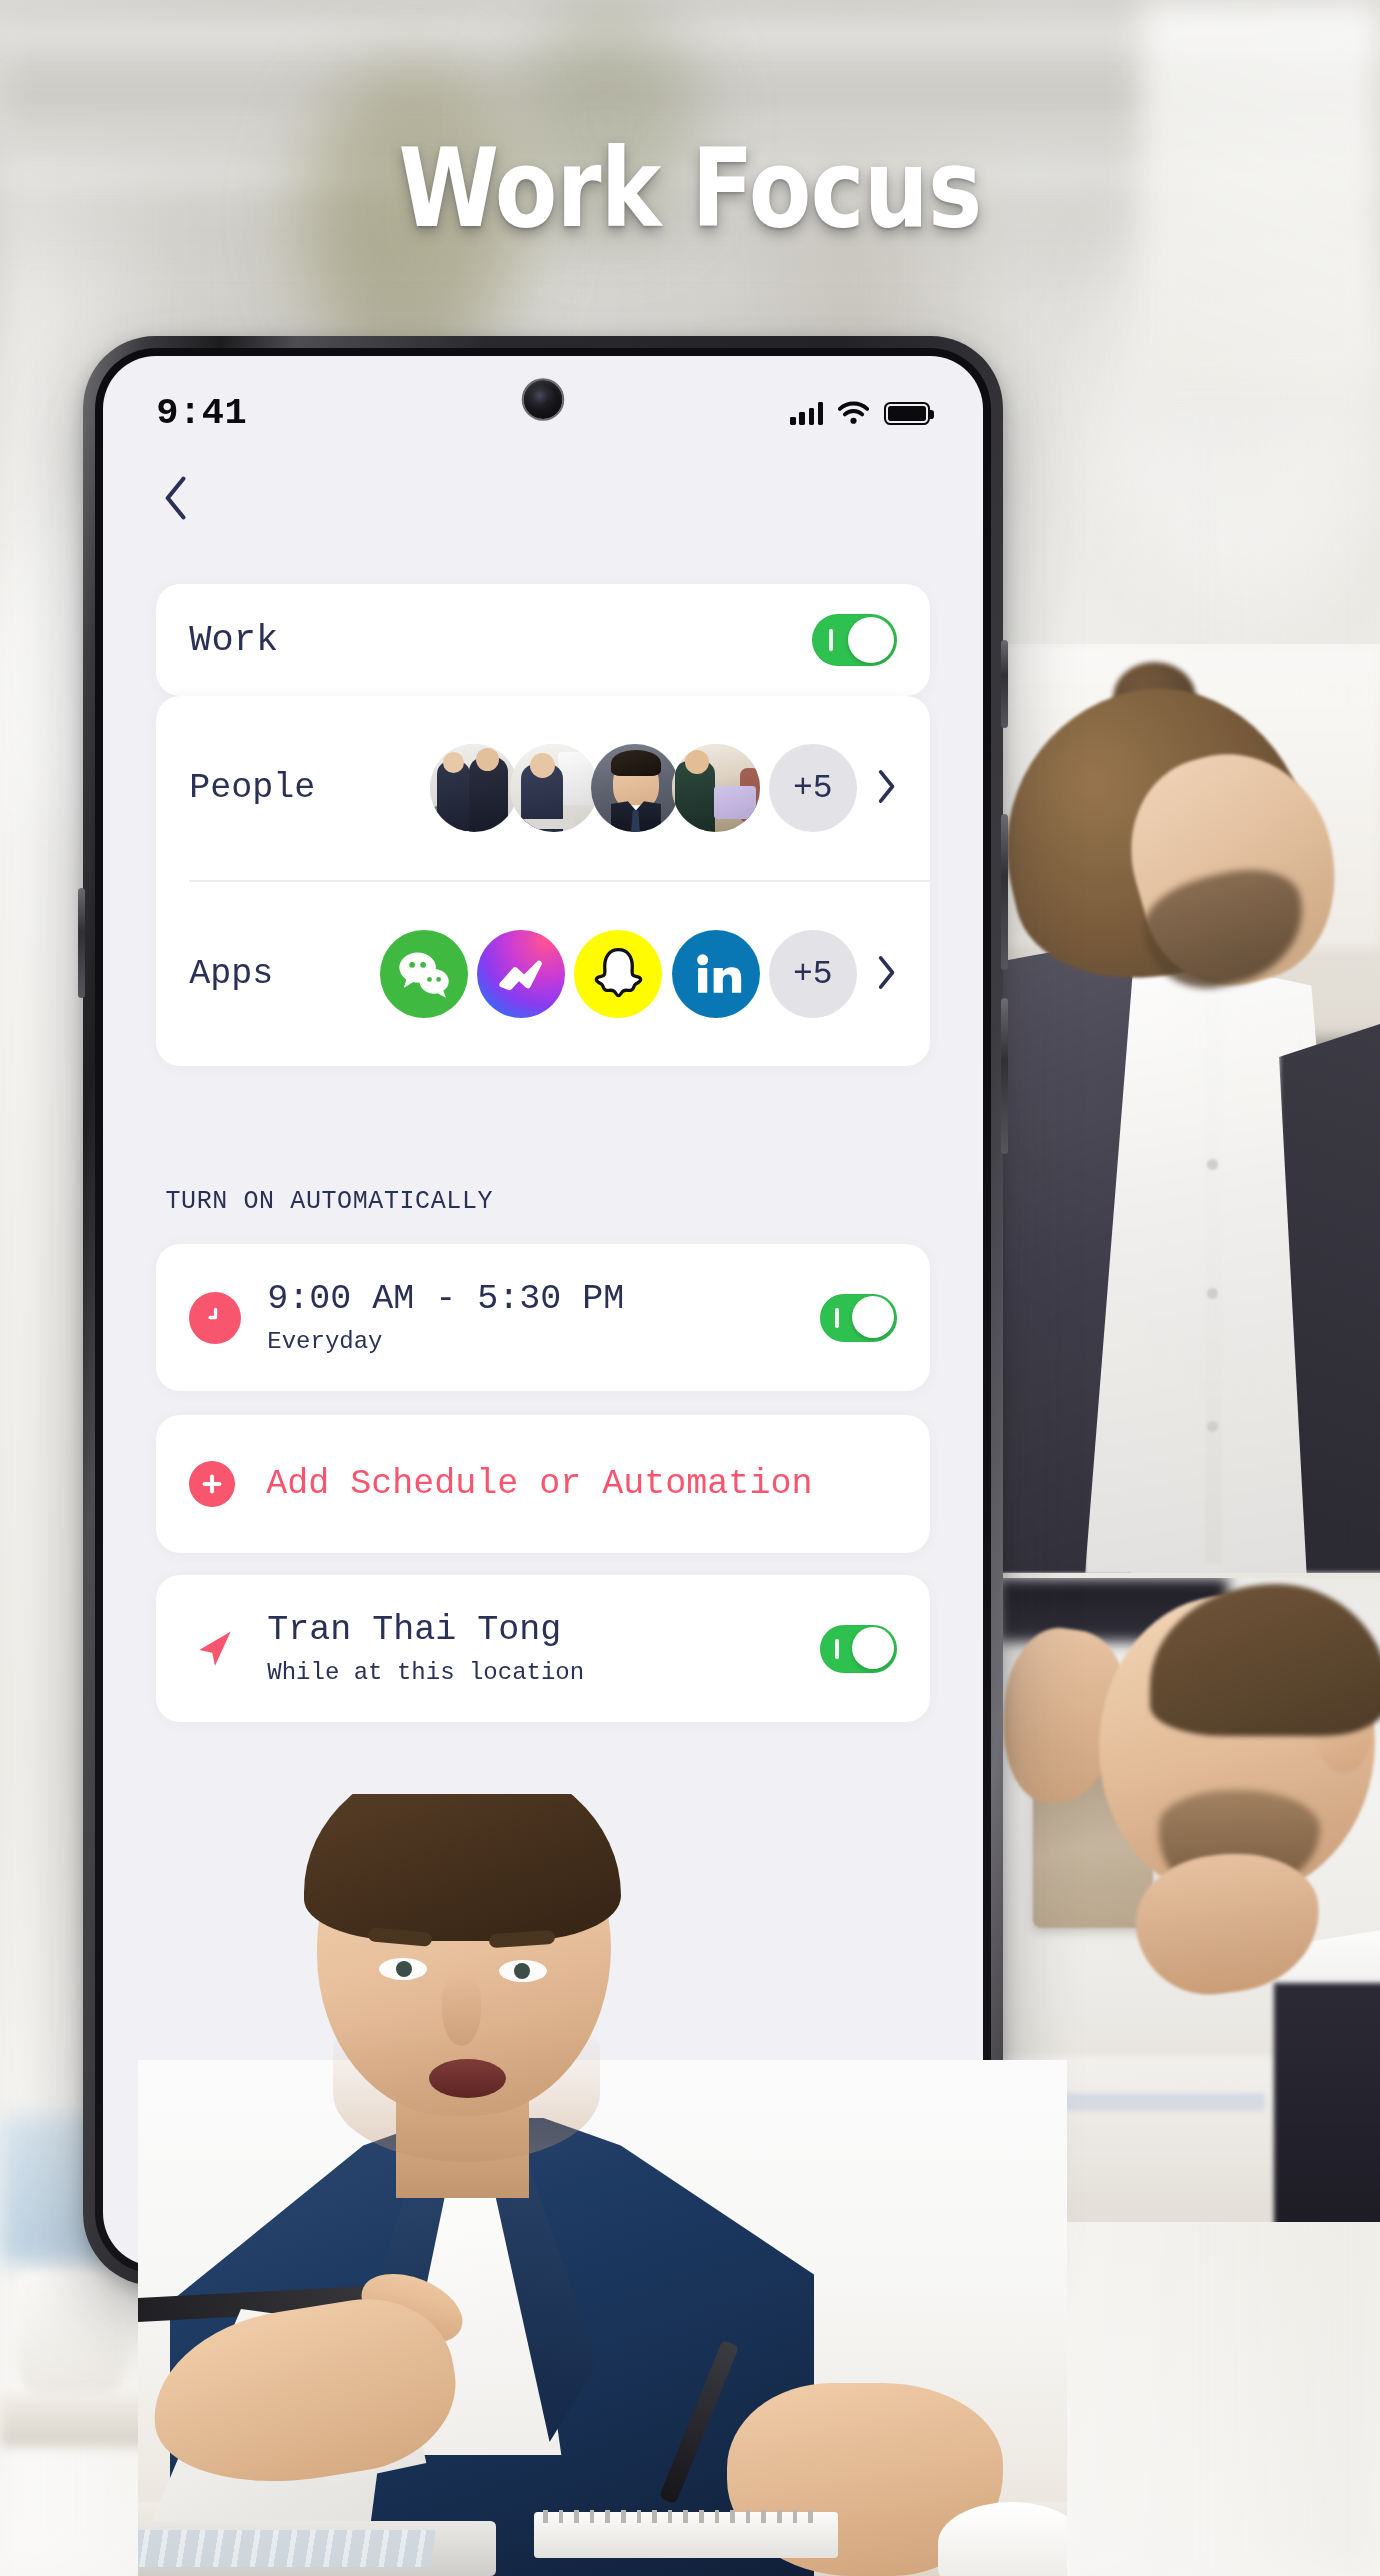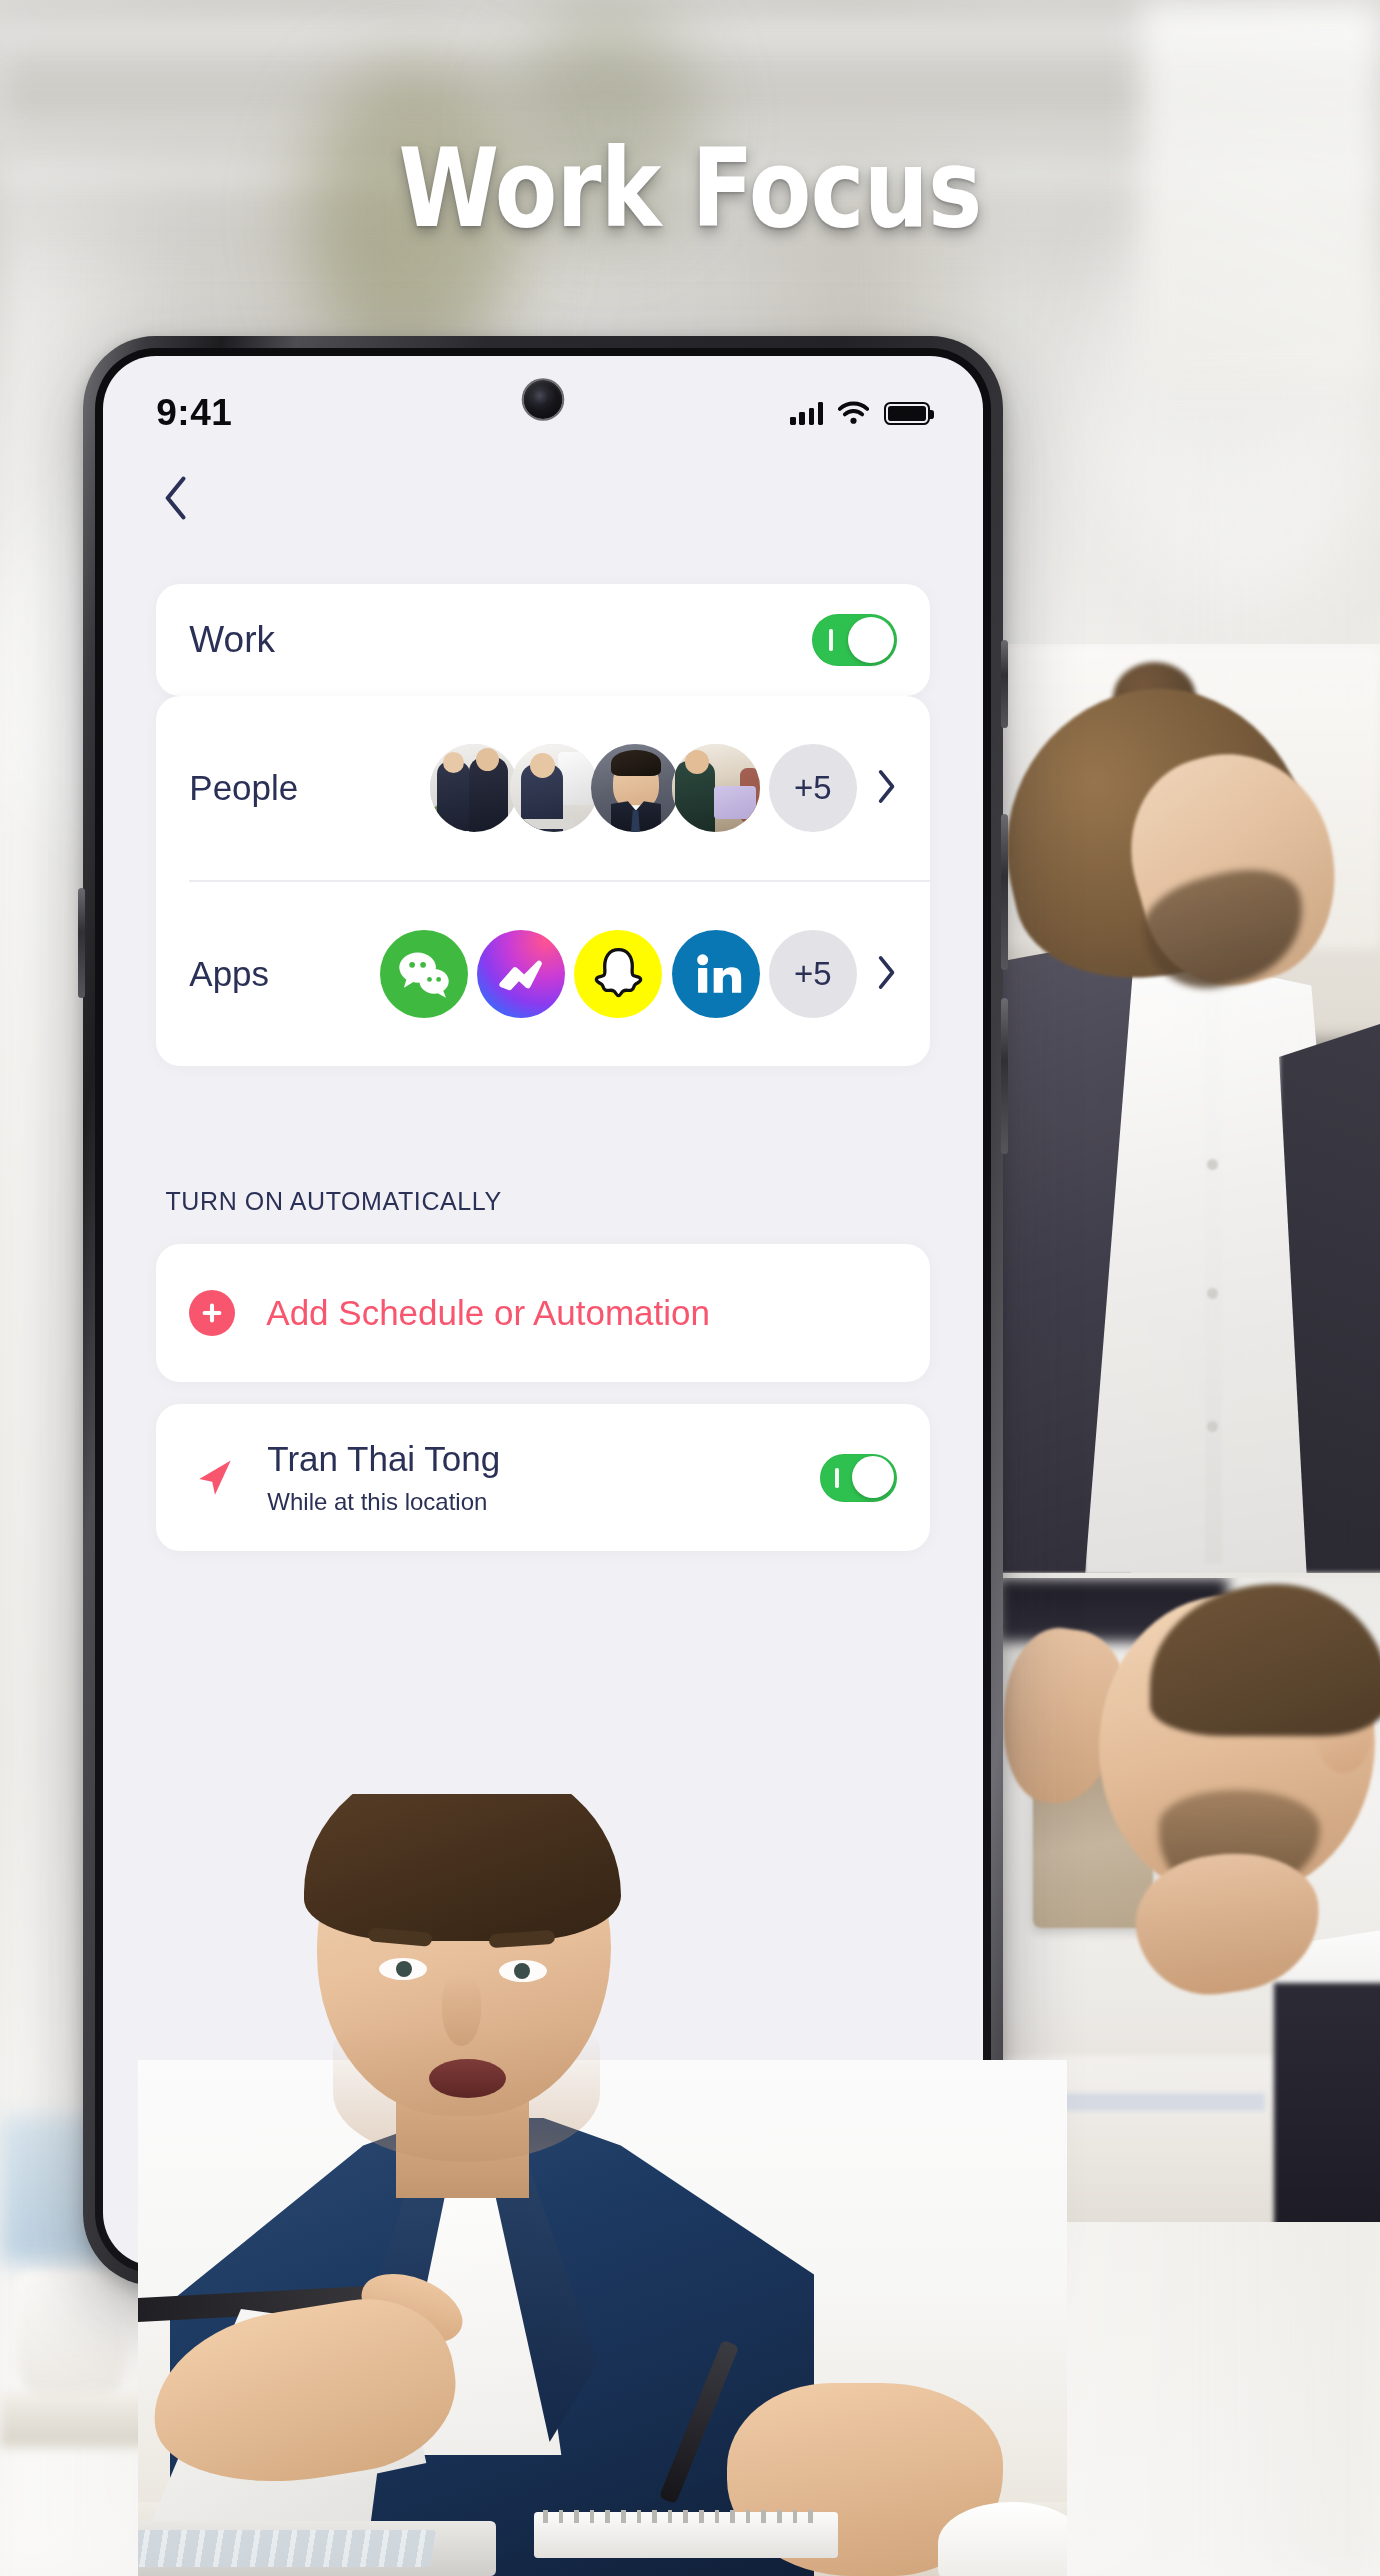--- a/index.html
+++ b/index.html
@@ -152,20 +152,21 @@
     padding:12px;
   }
   .phone-inner{
     position:absolute;inset:12px;border-radius:61px;
     background:linear-gradient(180deg,#0d0d10,#141418);
     padding:8.3px;
   }
   .screen{
     position:absolute;inset:8.3px;border-radius:53px;overflow:hidden;
     background:#f1f1f5;
+    font-family:Liberation Mono, monospace;
   }
   
   .sidebtn{position:absolute;right:-4.6px;width:6.4px;border-radius:3.7px;
     background:linear-gradient(180deg,#6a6a70,#303035 40%,#55555b);}
   .sb1{top:304px;height:88px;}
   .sb2{top:478px;height:156px;}
   .sb3{top:662px;height:156px;}
   .sidebtn-l{position:absolute;left:-4.6px;top:552px;width:6.4px;height:110px;border-radius:3.7px;
     background:linear-gradient(180deg,#6a6a70,#303035 40%,#55555b);}
 
@@ -604,20 +605,35 @@
                 <svg width="20" height="35" viewBox="0 0 22 38">
                   <path d="M4 3 L17 19 L4 35" stroke="#2b3156" stroke-width="4" fill="none" stroke-linecap="round" stroke-linejoin="round"></path>
                 </svg>
               </div>
             </div>
           </div>
         </div>
 
         <div class="section-label" style="margin-top:121px;margin-bottom:28px">TURN ON AUTOMATICALLY</div>
 
+        <div class="card sched-card">
+          <div class="ic-wrap ic-clock">
+            <svg width="31" height="31" viewBox="0 0 34 34">
+              <path d="M17 8 V17 H11" stroke="#fff" stroke-width="3.6" fill="none" stroke-linecap="round" stroke-linejoin="round"></path>
+            </svg>
+          </div>
+          <div class="sched-text">
+            <div class="t1">9:00 AM - 5:30 PM</div>
+            <div class="t2">Everyday</div>
+          </div>
+          <div class="toggle sm">
+            <div class="tick"></div>
+              <div class="knob"></div>
+          </div>
+        </div>
 
         <div class="card add-card" style="margin-top:24px">
           <div class="ic-plus">
             <svg width="26" height="26" viewBox="0 0 28 28">
               <path d="M14 6 V22 M6 14 H22" stroke="#fff" stroke-width="4.4" stroke-linecap="round"></path>
             </svg>
           </div>
           <div class="add-label">Add Schedule or Automation</div>
         </div>
 

